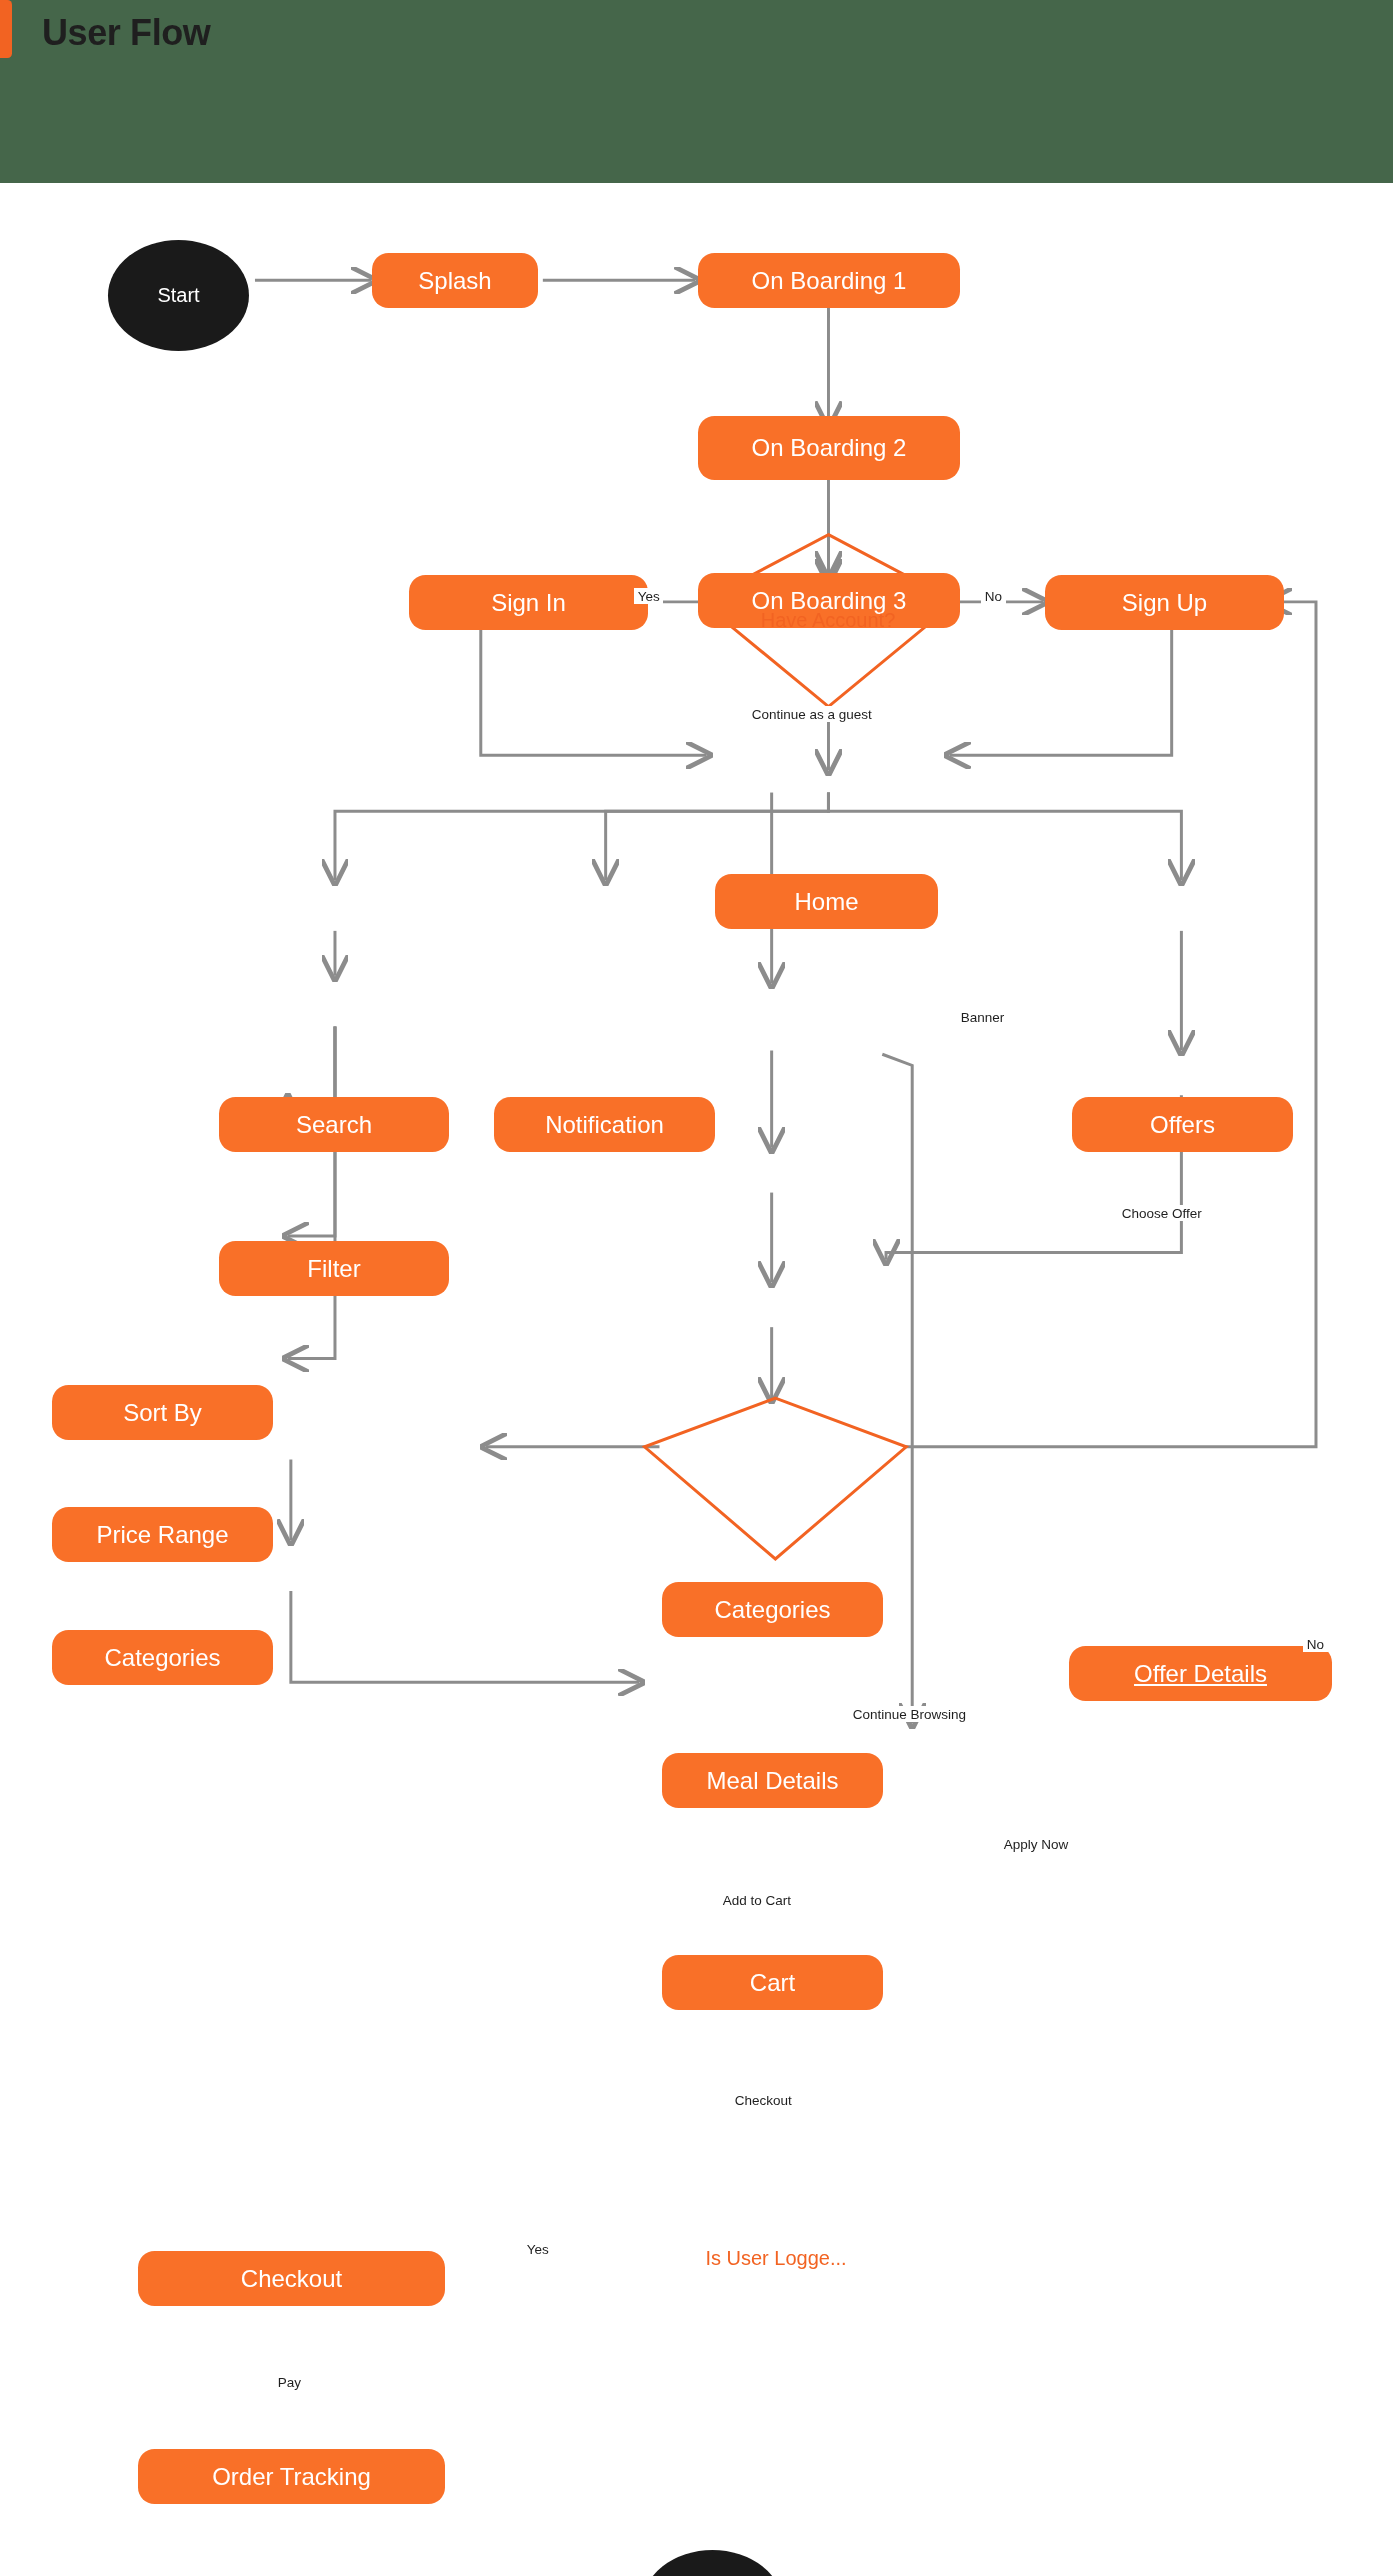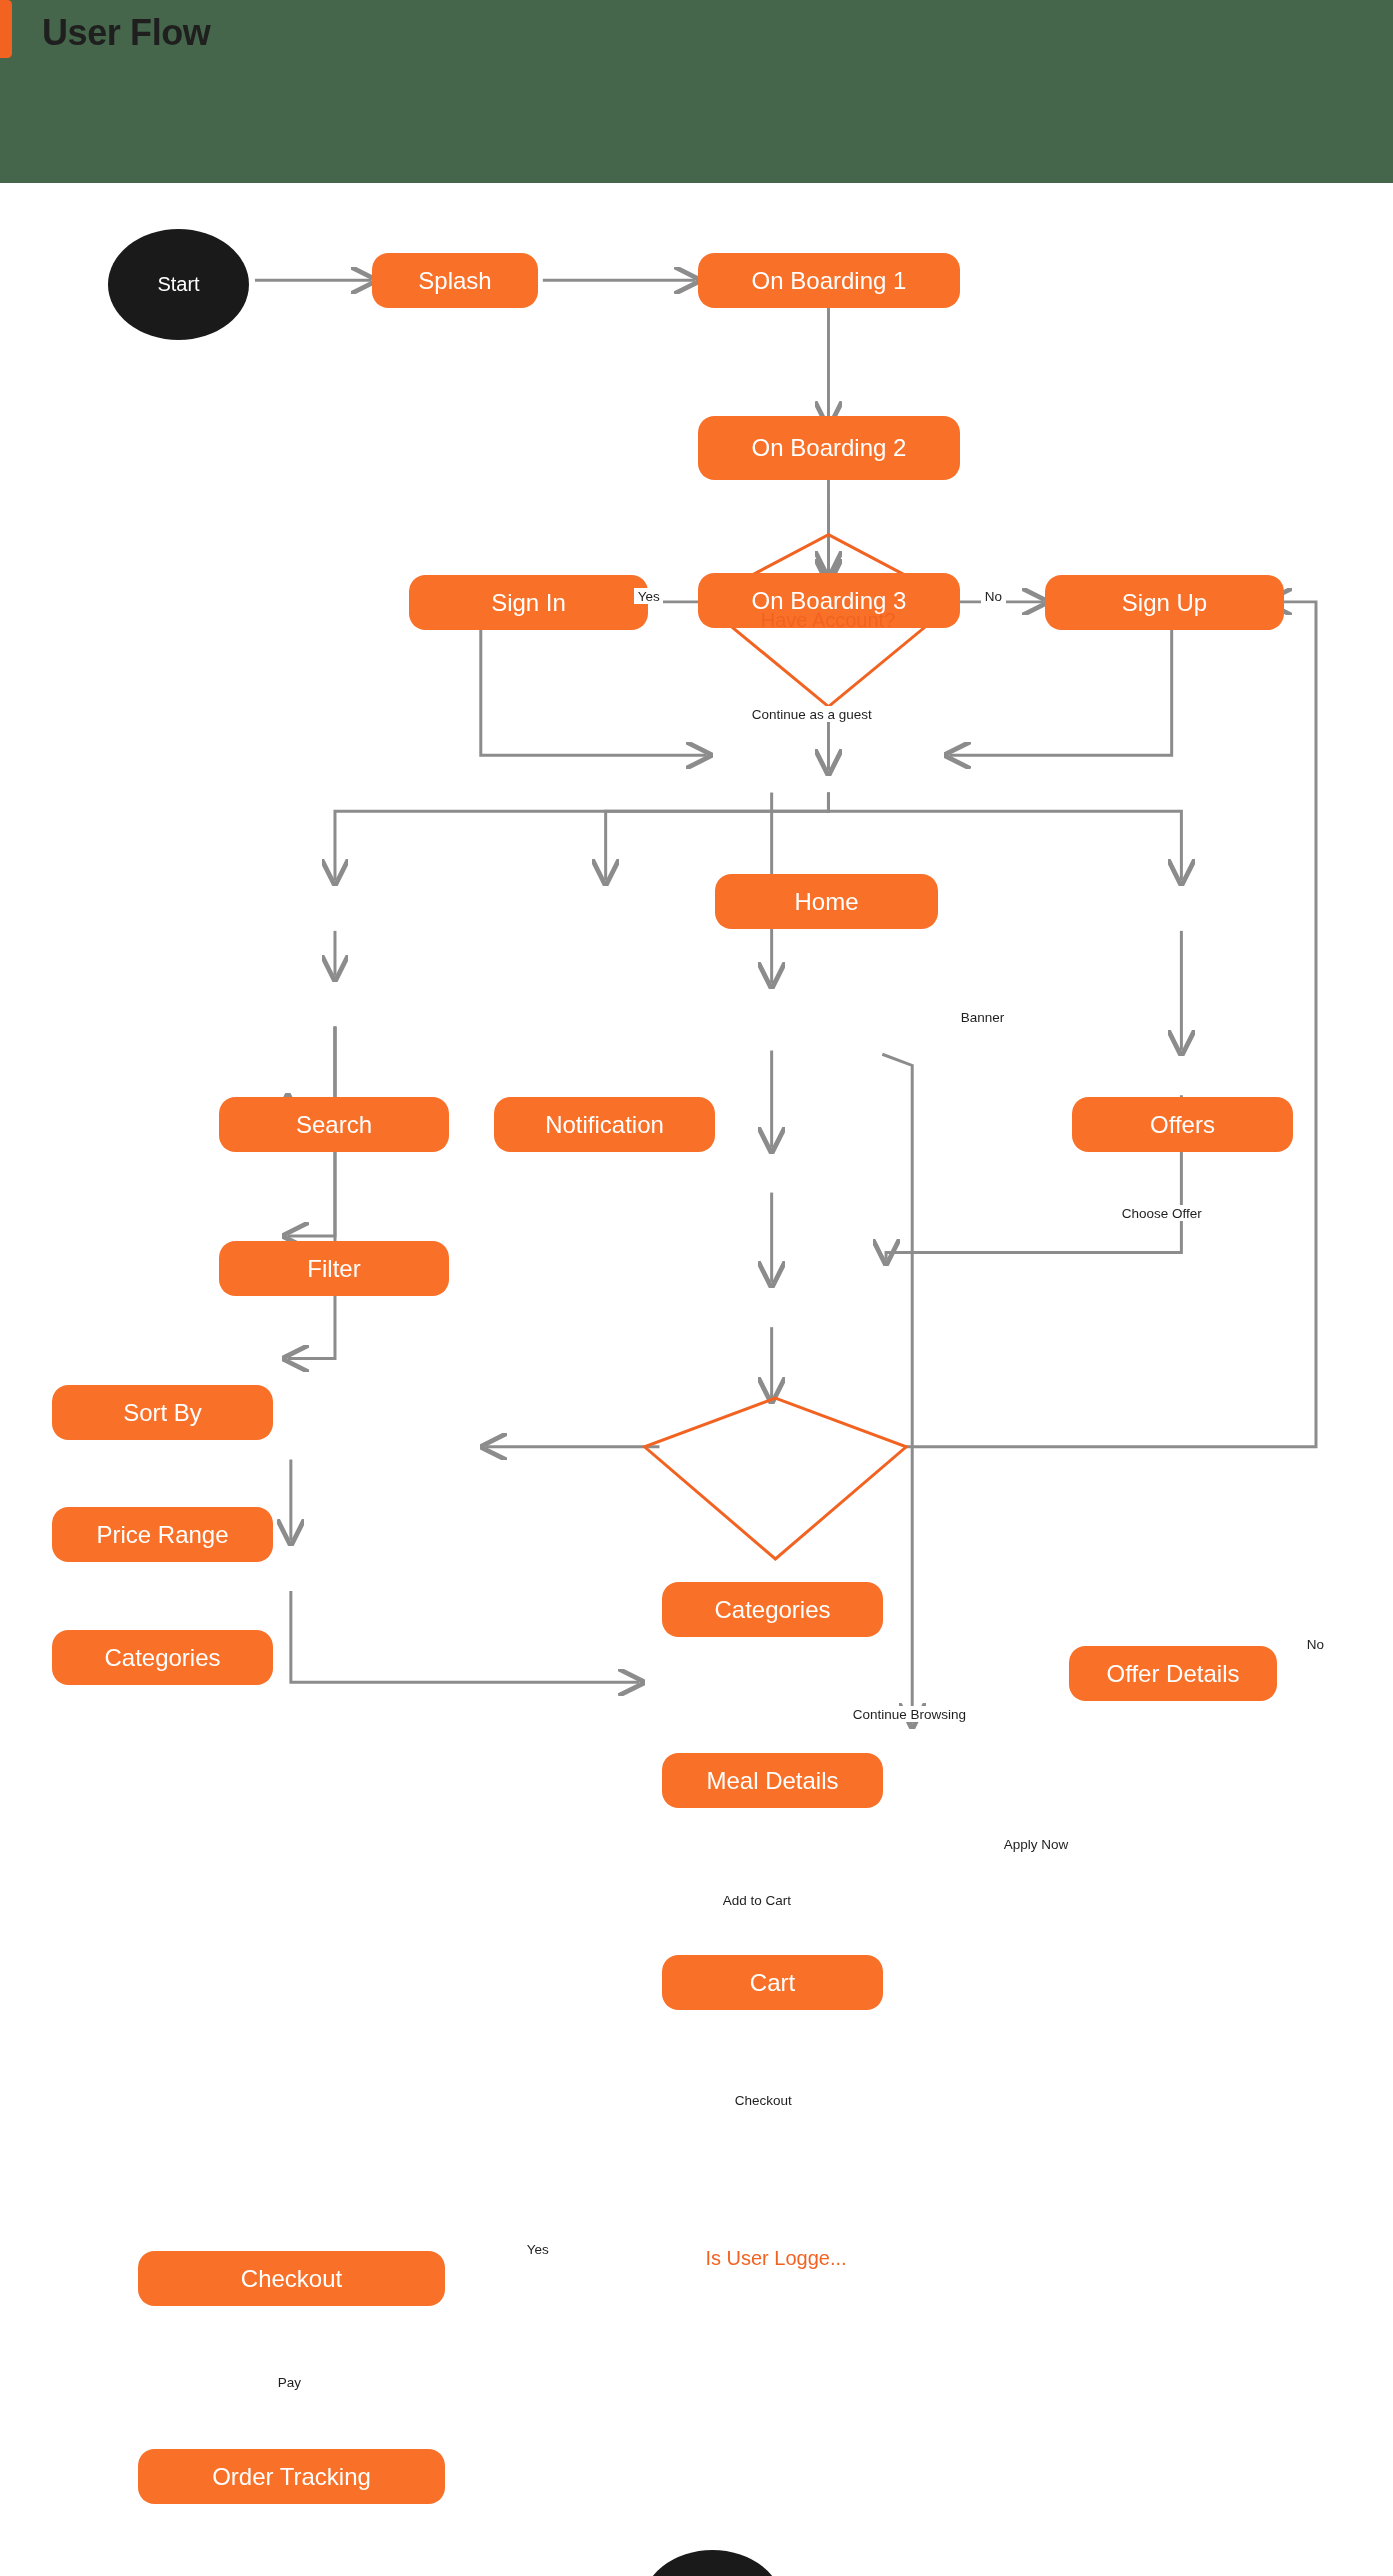--- a/index.html
+++ b/index.html
@@ -180,21 +180,21 @@
       <path d="M 1108,130 L 1108,180"></path>
       <path d="M 1032,1100 L 1032,1100"></path>
     </g>
 
     <g fill="none" stroke="#f26322" stroke-width="4">
       <path d="M 1108,470 L 1278,560 L 1108,700 L 938,560 Z"></path>
       <path d="M 1037,1625 L 1212,1690 L 1037,1840 L 862,1690 Z"></path>
     </g>
   </svg>
 
-  <div class="node terminal" style="left:108px; top:46px; width:141px; height:111px;align-items:center;">
+  <div class="node terminal" style="left:108px; top:57px; width:141px; height:111px;align-items:center;">
     <span>Start</span>
   </div>
 
   <div class="node pill" style="left:372px; top:70px; width:166px; height:55px;">
     <span>Splash</span>
   </div>
 
   <div class="node pill" style="left:698px; top:70px; width:262px; height:55px;">
     <span>On Boarding 1</span>
   </div>
@@ -254,21 +254,21 @@
   </div>
 
   <div class="node pill" style="left:662px; top:1399px; width:221px; height:55px;">
     <span>Categories</span>
   </div>
 
   <div class="node pill" style="left:662px; top:1570px; width:221px; height:55px;">
     <span>Meal Details</span>
   </div>
 
-  <div class="node pill" style="left:1069px; top:1463px; width:208px; height:55px;">
+  <div class="node pill" style="left:1069px; top:1463px; width:263px; height:55px;text-decoration:underline;">
     <span>Offer Details</span>
   </div>
 
   <div class="node pill" style="left:662px; top:1772px; width:221px; height:55px;">
     <span>Cart</span>
   </div>
 
   <div class="diamond-wrap" style="left:645px; top:1963px; width:262px; height:224px;">
     <div class="diamond-label">
       <span>Is User Logge...</span>

